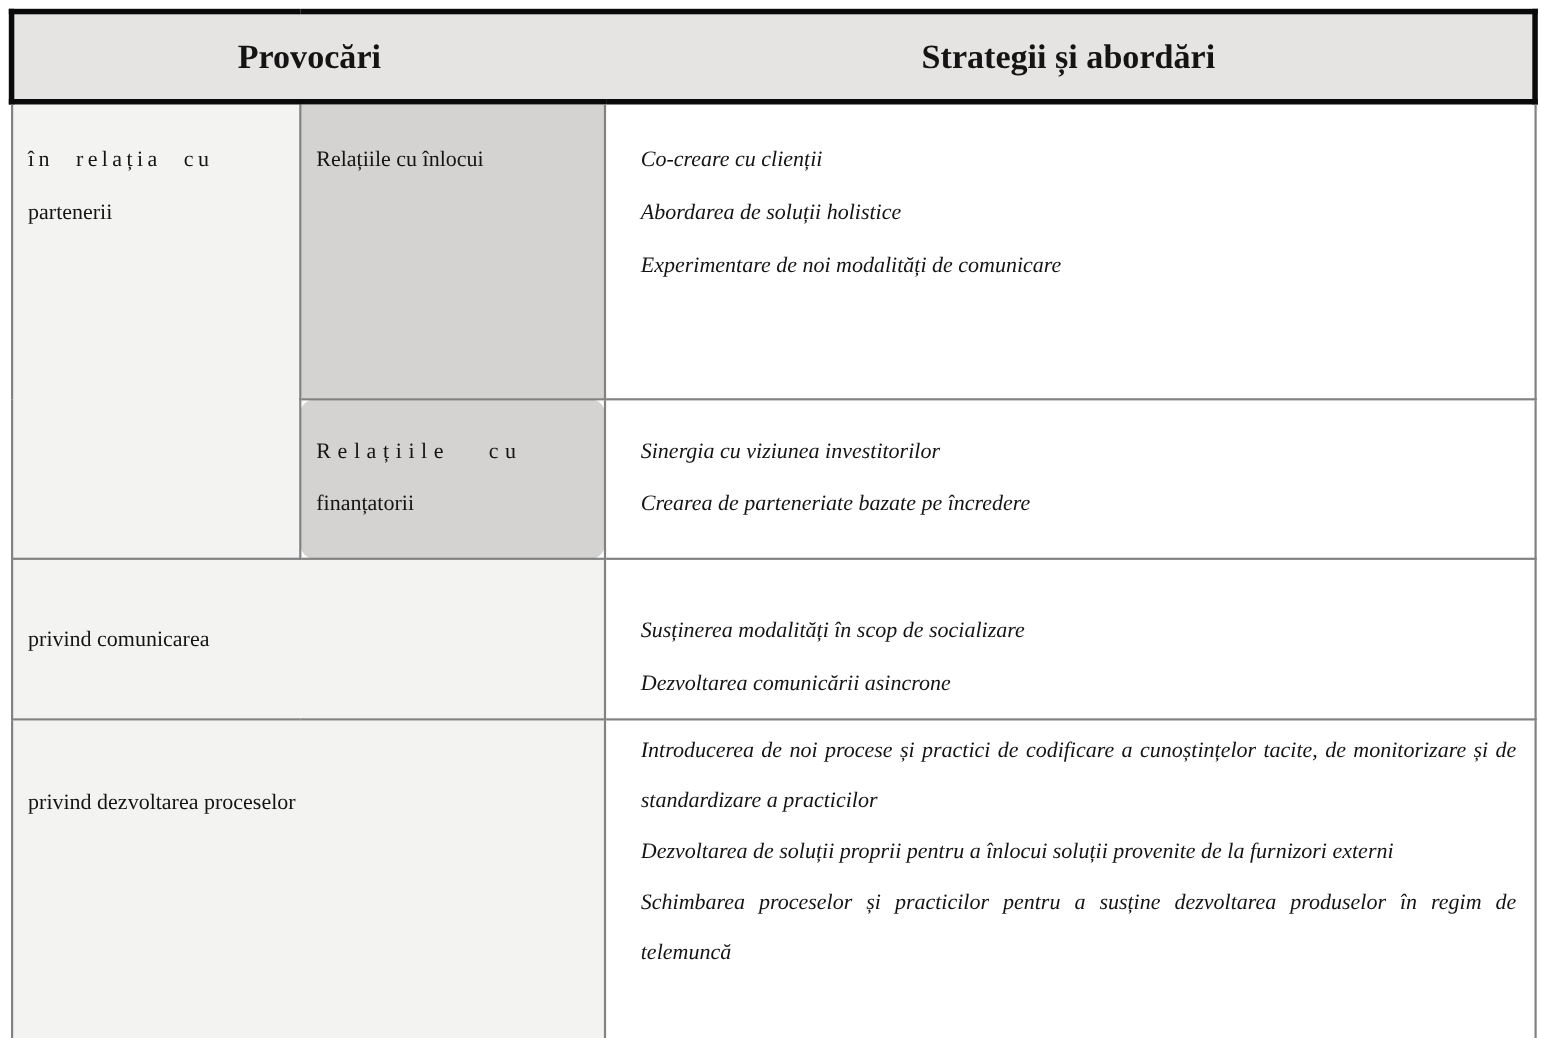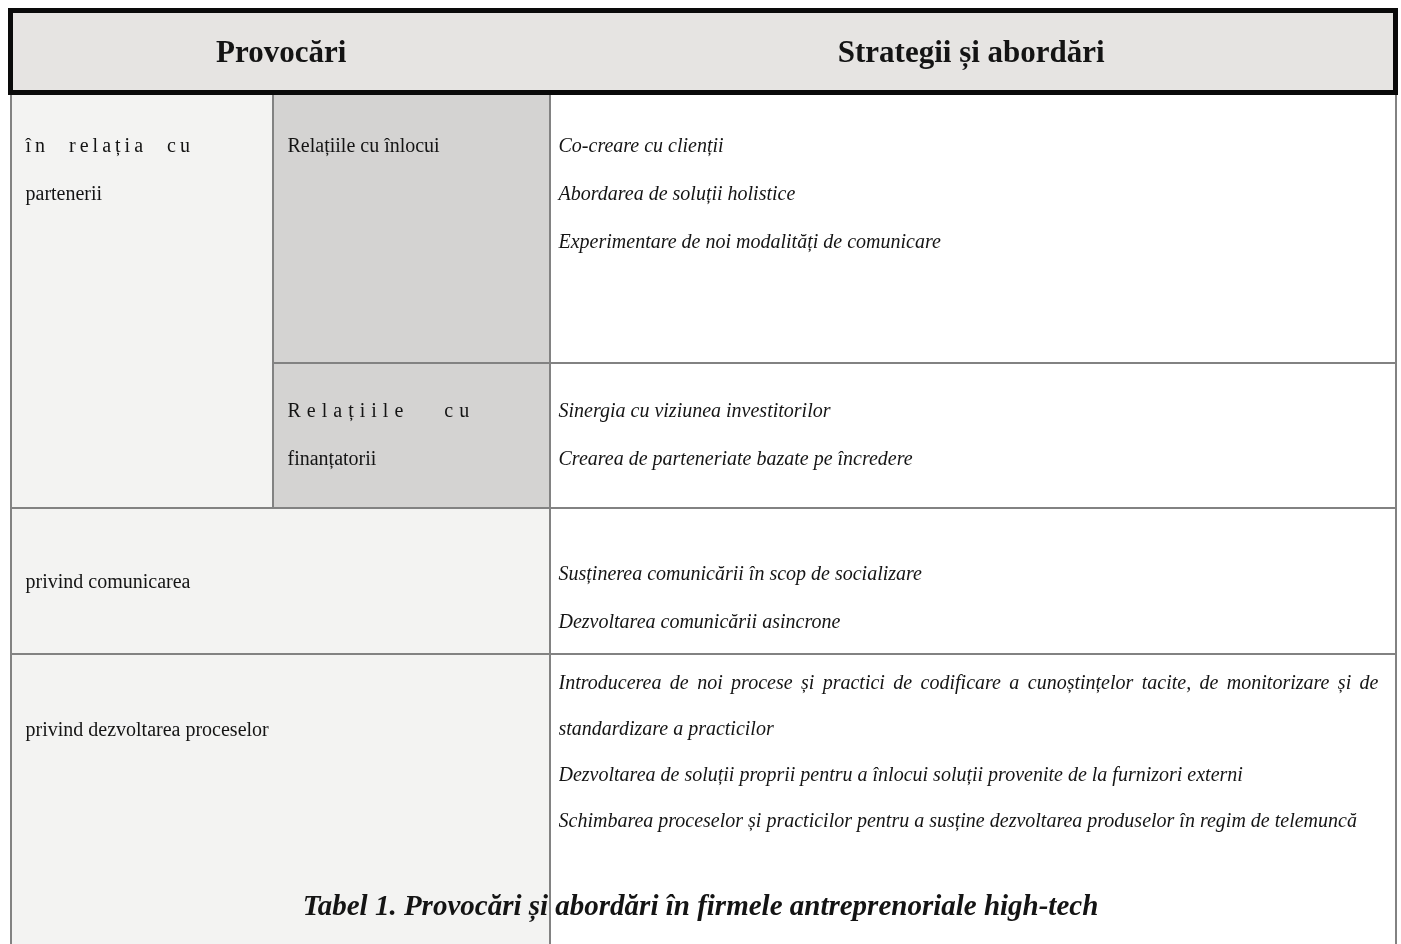--- a/index.html
+++ b/index.html
@@ -41,37 +41,37 @@
     font-size: 20px;
     line-height: 48px;
     padding: 0 14px;
     overflow: hidden;
   }
   td.bg-light  { background: var(--col1-bg, #f3f3f2); }
   td.bg-medium { background: var(--col2-bg, #d4d3d2); }
   td.bg-white  { background: #ffffff; }
 
   tr.r1 td { height: 241px; }
-  tr.r2 td { height: 121px; }
+  tr.r2 td { height: 121px; border-radius: 13px; }
   tr.r3 td { height: 136px; margin-left: 20px; }
   tr.r4 td { height: 278px; }
 
   td.pad-top    { padding-top: 26px; }
   td.pad-top-sm { padding-top: 22px; }
 
   
   .jline1 { letter-spacing: 4px;  word-spacing: 11px; white-space: nowrap; }
   .jline2 { letter-spacing: 6px;  word-spacing: 24px; white-space: nowrap; }
 
   td.strategies p {
     margin: 0;
     font-style: italic;
     text-align: left;
   }
-  td.strategies { padding-left: 8px; padding-right: 16px; }
+  td.strategies { padding-left: 32px; padding-right: 16px; }
   td.valign-bottom { vertical-align: bottom; padding-bottom: 8px; }
   td.center-left { vertical-align: middle; }
   td.top-offset { padding-top: 50px; }
 
   tr.r4 td.strategies { line-height: 46px; padding-top: 4px; }
   tr.r4 td.strategies p { text-align: justify; }
   .clamp { max-height: 274px; overflow: hidden; }
 
   .caption {
     position: absolute;
@@ -125,35 +125,34 @@
           <p>Sinergia cu viziunea investitorilor</p>
           <p>Crearea de parteneriate bazate pe încredere</p>
         </td>
       </tr>
 
       <tr class="r3">
         <td class="bg-light center-left" colspan="2">
           <div>privind comunicarea</div>
         </td>
         <td class="bg-white strategies valign-bottom">
-          <p>Susținerea comunicării în scop de socializare</p>
+          <p>Susținerea modalități în scop de socializare</p>
           <p>Dezvoltarea comunicării asincrone</p>
         </td>
       </tr>
 
       <tr class="r4">
         <td class="bg-light top-offset" colspan="2">
           <div>privind dezvoltarea proceselor</div>
         </td>
         <td class="bg-white strategies">
           <div class="clamp">
             <p>Introducerea de noi procese și practici de codificare a cunoștințelor tacite, de monitorizare și de standardizare a practicilor</p>
             <p>Dezvoltarea de soluții proprii pentru a înlocui soluții provenite de la furnizori externi</p>
             <p>Schimbarea proceselor și practicilor pentru a susține dezvoltarea produselor în regim de telemuncă</p>
           </div>
         </td>
       </tr>
     </tbody>
   </table>
 
-  <div class="caption">Tabel 1. Provocări și abordări în firmele antreprenoriale high-tech</div>
 
 </div>
 
 </body></html>

